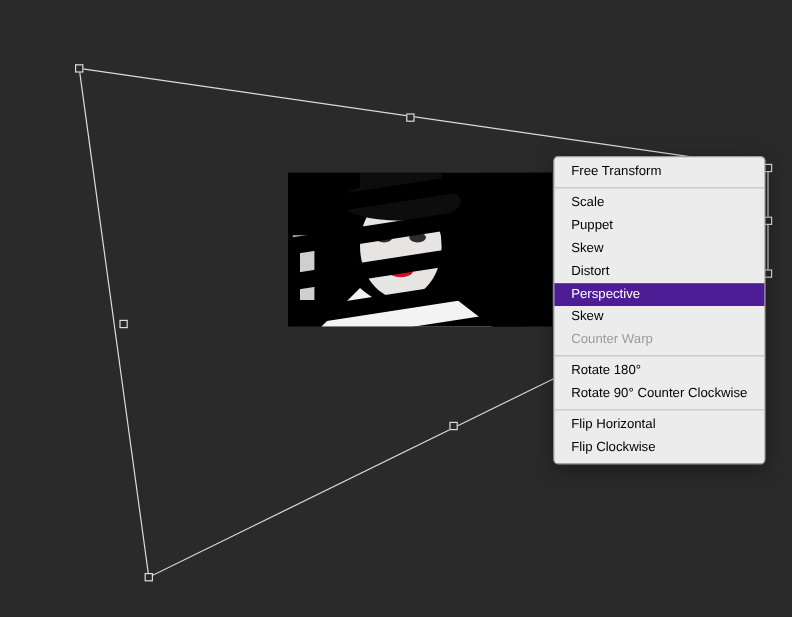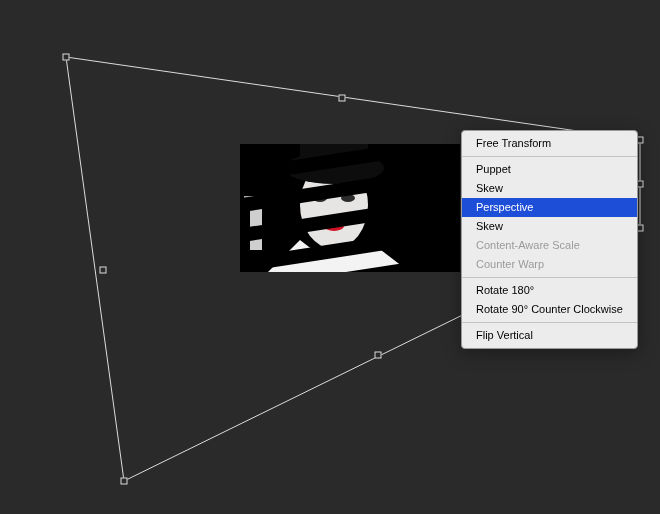--- a/index.html
+++ b/index.html
@@ -58,21 +58,21 @@
     padding: 2px 14px 2px 14px;
     line-height: 15px;
     white-space: nowrap;
     color: #000;
     cursor: default;
   }
   .menu .item.disabled {
     color: #9b9b9b;
   }
   .menu .item.highlight {
-    background: #1d4ed8;
+    background: #4c1d95;
     color: #fff;
   }
 </style>
 </head>
 <body>
 
 <div class="canvas">
 
   <svg class="frame" viewBox="0 0 660 514">
     <defs>
@@ -115,31 +115,33 @@
         </g>
       </g>
     </g>
 
     <path id="frameOutline" d="M 66 57 L 640 140 L 640 228 L 124 481 Z" fill="none" stroke="#dcdcdc" stroke-width="1"></path>
   </svg>
 
   <div class="menu" id="contextMenu" style="left: 461px; top: 130px;">
       <div class="item">Free Transform</div>
       <hr>
+      <div class="item">Scale</div>
       <div class="item">Puppet</div>
       <div class="item">Skew</div>
+      <div class="item">Distort</div>
       <div class="item highlight">Perspective</div>
       <div class="item">Skew</div>
-      <div class="item disabled">Content-Aware Scale</div>
       <div class="item disabled">Counter Warp</div>
       <hr>
       <div class="item">Rotate 180°</div>
       <div class="item">Rotate 90° Counter Clockwise</div>
       <hr>
-      <div class="item">Flip Vertical</div>
+      <div class="item">Flip Horizontal</div>
+      <div class="item">Flip Clockwise</div>
     </div>
 
 <div class="handle" style="left: 66px; top: 57px;"></div>
     <div class="handle" style="left: 640px; top: 140px;"></div>
     <div class="handle" style="left: 640px; top: 228px;"></div>
     <div class="handle" style="left: 124px; top: 481px;"></div>
     <div class="handle" style="left: 342px; top: 98px;"></div>
     <div class="handle" style="left: 640px; top: 184px;"></div>
     <div class="handle" style="left: 378px; top: 355px;"></div>
     <div class="handle" style="left: 103px; top: 270px;"></div>

